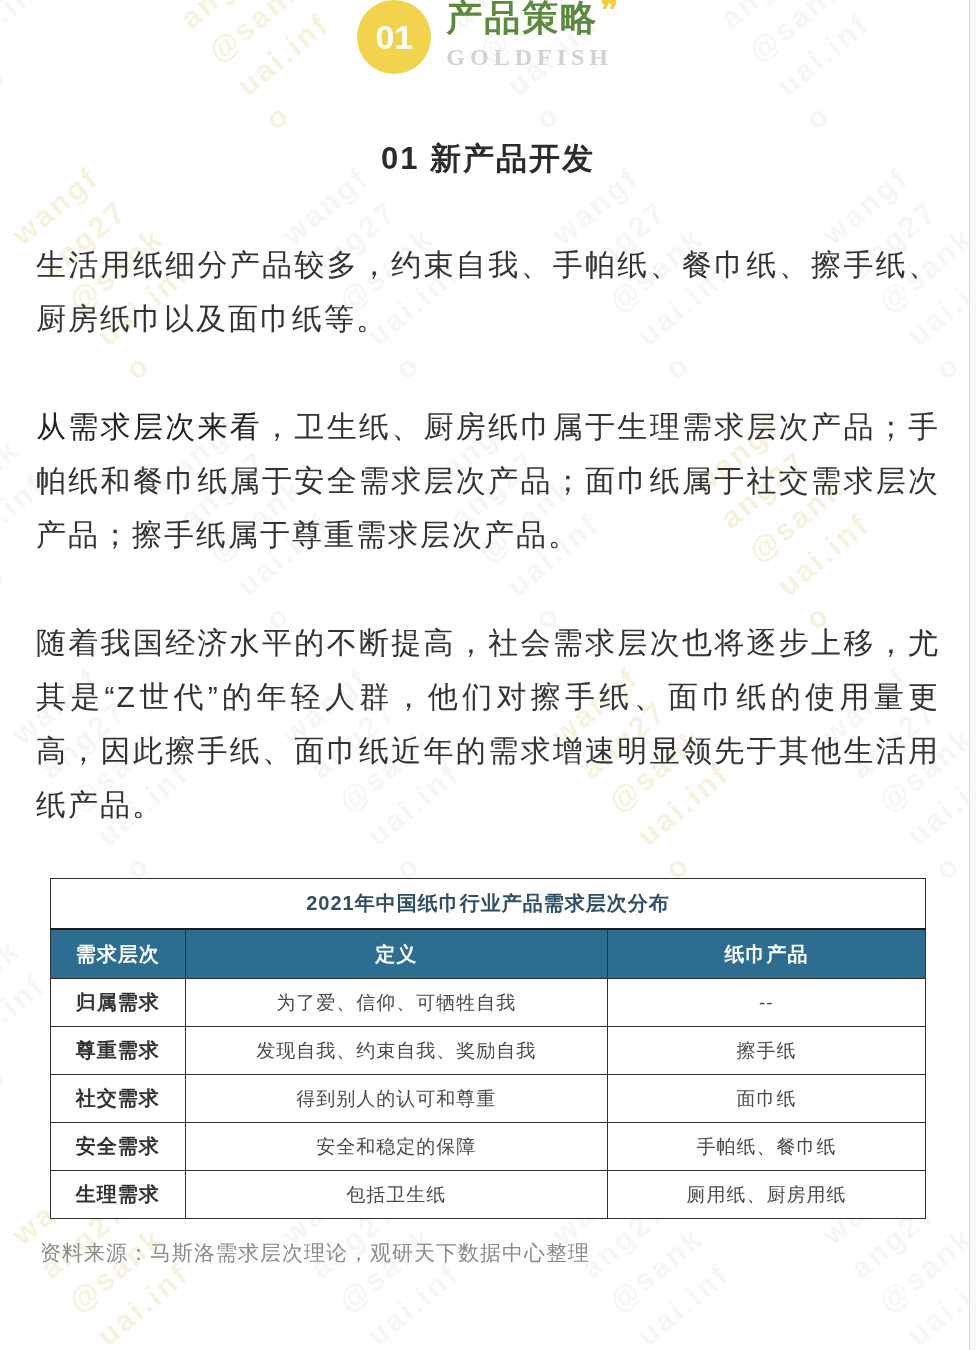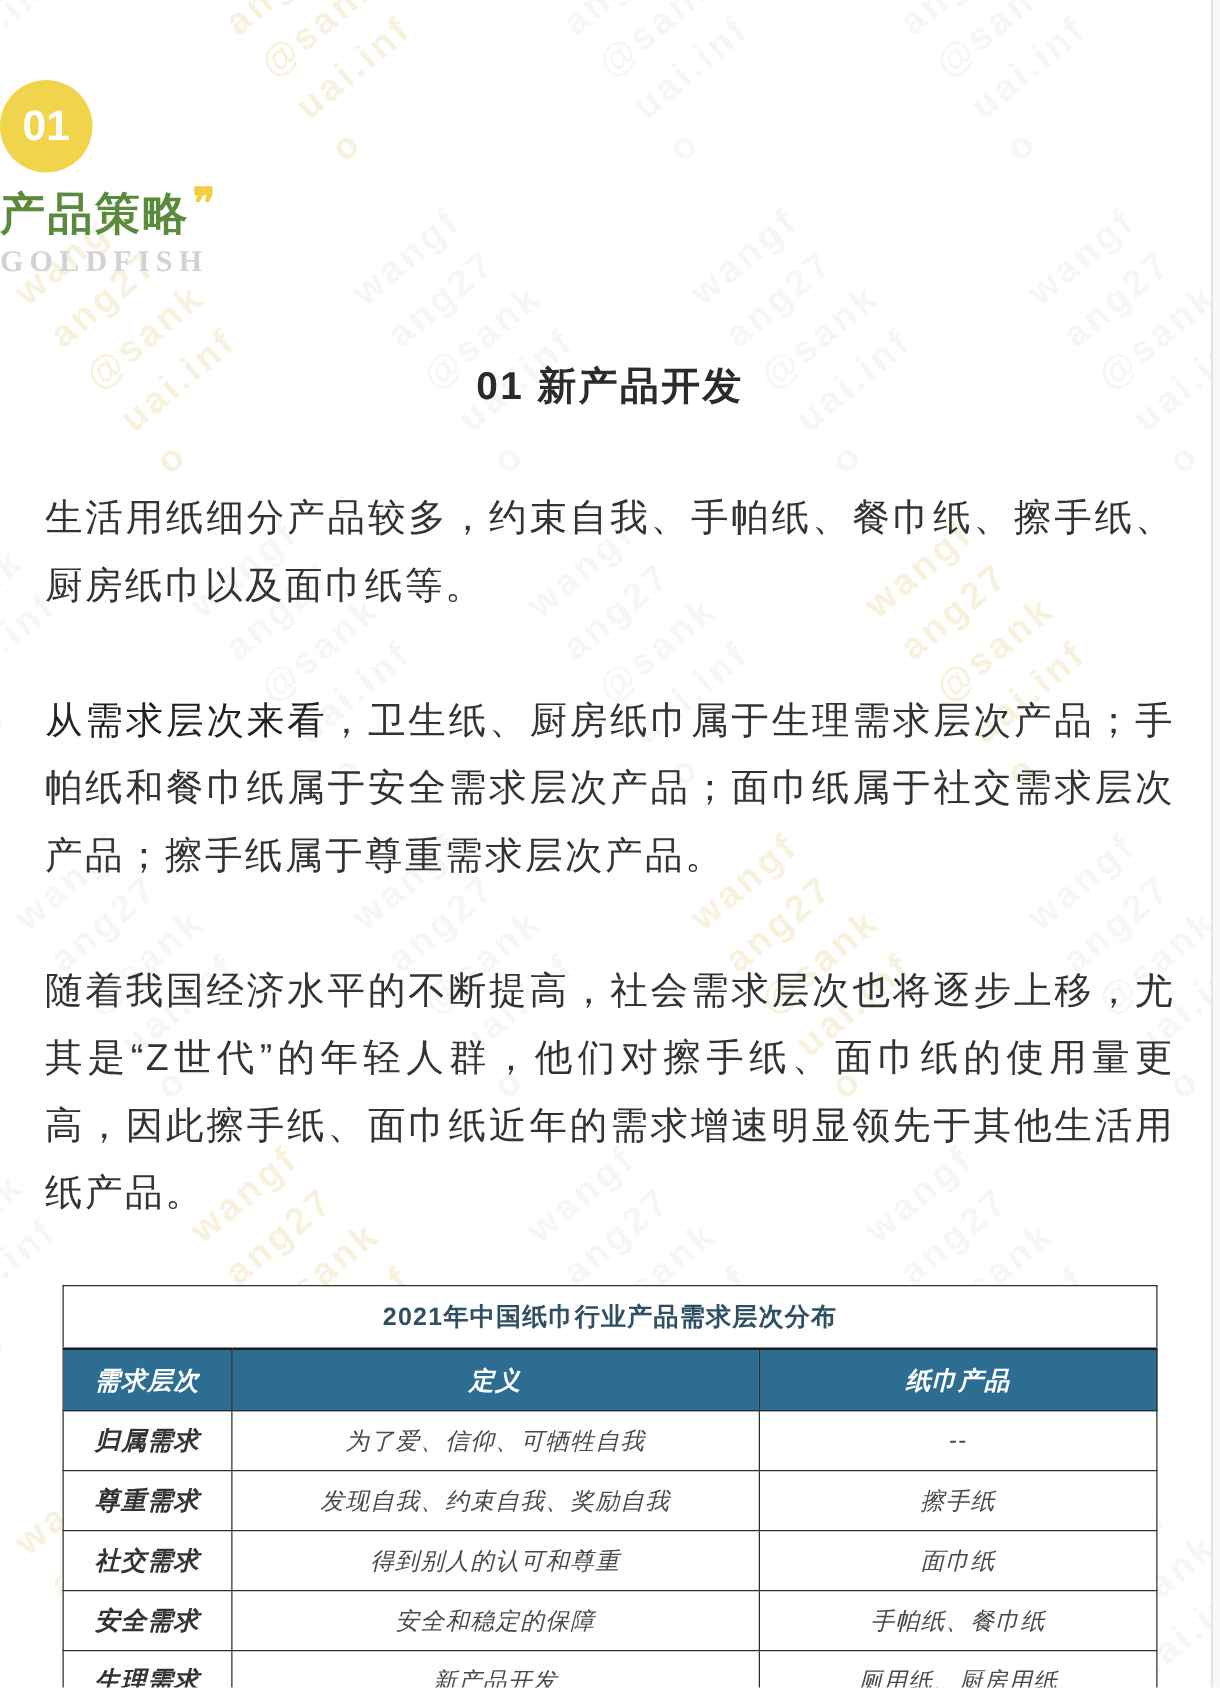--- a/index.html
+++ b/index.html
@@ -8,21 +8,21 @@
 
   
   .watermark-layer{position:absolute;inset:0;z-index:0;pointer-events:none;}
   .wm{position:absolute;transform:rotate(-40deg);font-size:30px;line-height:44px;
       letter-spacing:3px;font-weight:600;color:rgba(40,40,40,0.045);white-space:nowrap;}
   .wm-y{color:rgba(212,188,84,0.20);}
 
   .content{position:relative;z-index:1;}
 
   
-  .sec-header{display:flex;justify-content:center;align-items:flex-start;gap:15px;padding-top:64px;flex-direction:column;}
+  .sec-header{display:flex;justify-content:center;align-items:flex-start;gap:15px;}
   .badge{width:74px;height:74px;border-radius:50%;background:var(--badge-yellow,#f2d34c);
          color:#fff;font-size:34px;font-weight:700;display:flex;align-items:center;justify-content:center;}
   .head-text{display:flex;flex-direction:column;font-family:Liberation Serif, serif;}
   .head-row{display:flex;align-items:flex-start;line-height:1;}
   .sec-title{font-size:36px;font-weight:800;color:var(--title-green,#5a8a3c);letter-spacing:2px;}
   .quote{font-size:34px;font-weight:700;color:var(--quote-yellow,#f2cd3e);margin-left:2px;transform:translateY(-6px);}
   .brand{font-size:24px;font-weight:800;letter-spacing:5px;color:var(--brand-gray,#d2d2d2);margin-top:8px;}
 
   
   .article-title{margin:64px 0 0;text-align:center;font-size:31px;font-weight:700;color:#2b2b2b;letter-spacing:2px;}
@@ -31,21 +31,21 @@
                color:#333;text-align:justify;word-break:normal;}
   .body-text p:first-child{margin-top:58px;}
   .body-text b{font-weight:400;color:#222;}
 
   
   .table-block{margin:46px 0 0 50px;width:876px;}
   .tbl-title{border:1px solid #2f2f2f;border-bottom:none;height:49px;display:flex;align-items:center;
              justify-content:center;font-size:20px;font-weight:700;color:var(--table-title-navy,#2f4f63);
              letter-spacing:1px;background:#fff;}
   table{border-collapse:collapse;width:100%;table-layout:fixed;background:#fff;}
-  table,th,td{border:1px solid #2f2f2f;font-style:italic;}
+  table,th,td{border:1px solid #2f2f2f;}
   thead tr{background:var(--table-header-bg,#2e6d92);}
   thead th{border-top:2px solid #1c1c1c;color:#fff;font-size:20px;font-weight:700;height:46px;letter-spacing:1px;}
   tbody td{height:45px;text-align:center;font-size:19px;color:#4a4a4a;letter-spacing:1px;}
   tbody td.c0{font-weight:700;color:#333;font-size:20px;}
   th.c0{width:15.2%;} th.c1{width:48.4%;} th.c2{width:36.4%;}
 
   .source{margin:20px 0 0 40px;font-size:21px;color:#8a8a8a;letter-spacing:1px;}
 
   
   .page-edge{position:absolute;top:0;right:0;width:6px;height:100%;background:#f8f8f8;
@@ -276,21 +276,21 @@
               <td class="c1">得到别人的认可和尊重</td>
               <td class="c2">面巾纸</td>
             </tr>
             <tr>
               <td class="c0">安全需求</td>
               <td class="c1">安全和稳定的保障</td>
               <td class="c2">手帕纸、餐巾纸</td>
             </tr>
             <tr>
               <td class="c0">生理需求</td>
-              <td class="c1">新产品开发</td>
+              <td class="c1">包括卫生纸</td>
               <td class="c2">厕用纸、厨房用纸</td>
             </tr>
           </tbody>
       </table>
     </figure>
 
     <div class="source">资料来源：马斯洛需求层次理论，观研天下数据中心整理</div>
   </div>
 
   <div class="page-edge"></div>

